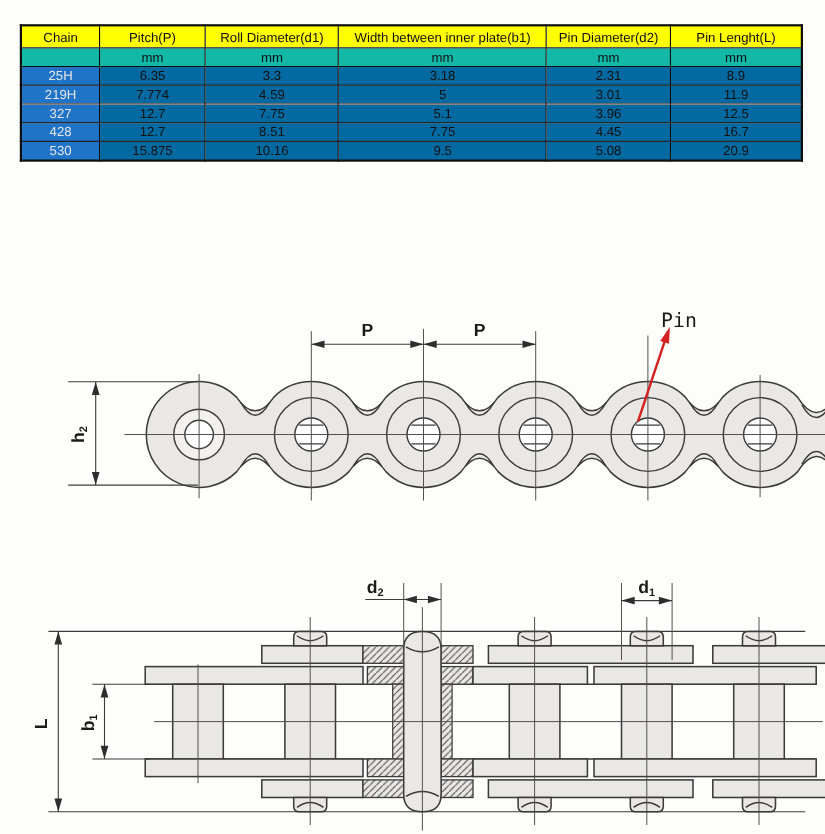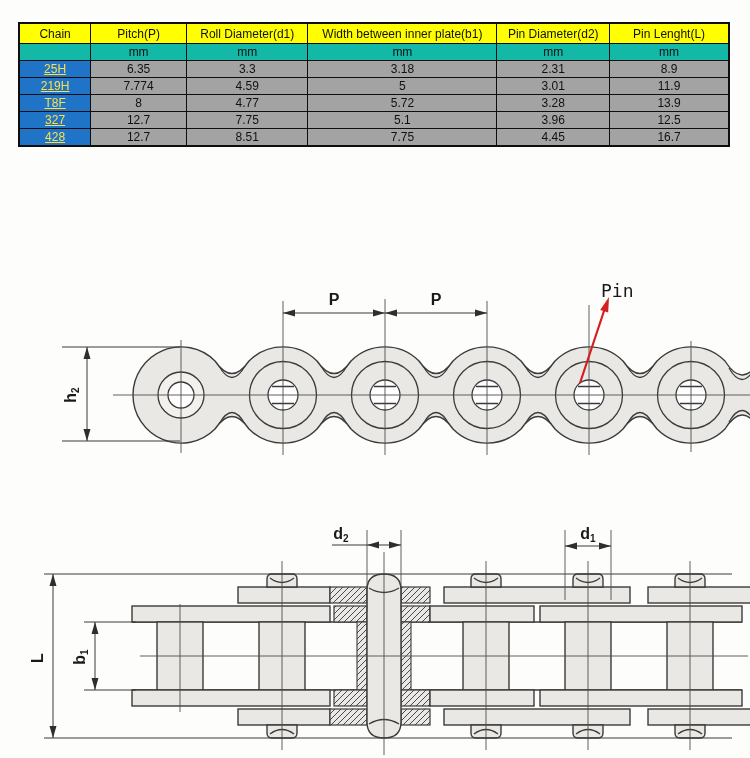--- a/index.html
+++ b/index.html
@@ -6,22 +6,22 @@
   .page{position:relative;width:750px;height:758px;background:#fdfdfc;overflow:hidden;
         font-family:"Liberation Sans",sans-serif;}
   
   table.spec{position:absolute;left:18px;top:22px;width:712px;border-collapse:collapse;
              table-layout:fixed;font-size:12px;color:#111;}
   table.spec td,table.spec th{border:1.6px solid #0e0e0e;text-align:center;padding:0;
              font-weight:normal;overflow:hidden;white-space:nowrap;}
   table.spec{border:2.2px solid #0e0e0e;}
   table.spec tr.hdr-row th{background:#ffff00;height:19px;}
   table.spec tr.unit-row td{background:#14b8a6;height:16px;}
-  table.spec tr.data-row td{height:16px;background:#a3a3a3;}
-  table.spec tr.data-row td.chain{background:#1f74c8;color:#fde047;text-decoration:underline;}
+  table.spec tr.data-row td{height:16px;background:#0369a1;}
+  table.spec tr.data-row td.chain{background:#1f74c8;color:#e5e5e5;}
   
   svg.drawing{position:absolute;left:0;top:0;}
   .geo{fill:#e9e8e4;stroke:#3b3b3b;stroke-width:1.4;}
   .geoline{fill:none;stroke:#3b3b3b;stroke-width:1.3;}
   .thin{fill:none;stroke:#4f4f4f;stroke-width:0.9;}
   .dim{fill:none;stroke:#3b3b3b;stroke-width:1;}
   .arrow{fill:#2e2e2e;stroke:none;}
   .dimtext{font-family:"Liberation Sans",sans-serif;font-weight:bold;font-size:16px;fill:#1a1a1a;}
   .dimtext .sub{font-size:10px;}
   .pintext{font-family:"DejaVu Sans Mono","Liberation Mono",monospace;font-size:18px;fill:#1a1a1a;}
@@ -71,42 +71,42 @@
         </tr>
         <tr class="data-row">
           <td class="chain">219H</td>
           <td class="val">7.774</td>
           <td class="val">4.59</td>
           <td class="val">5</td>
           <td class="val">3.01</td>
           <td class="val">11.9</td>
         </tr>
         <tr class="data-row">
-          <td class="chain">T8F</td>
-          <td class="val">8</td>
-          <td class="val">4.77</td>
-          <td class="val">5.72</td>
-          <td class="val">3.28</td>
-          <td class="val">13.9</td>
-        </tr>
-        <tr class="data-row">
           <td class="chain">327</td>
           <td class="val">12.7</td>
           <td class="val">7.75</td>
           <td class="val">5.1</td>
           <td class="val">3.96</td>
           <td class="val">12.5</td>
         </tr>
         <tr class="data-row">
           <td class="chain">428</td>
           <td class="val">12.7</td>
           <td class="val">8.51</td>
           <td class="val">7.75</td>
           <td class="val">4.45</td>
           <td class="val">16.7</td>
+        </tr>
+        <tr class="data-row">
+          <td class="chain">530</td>
+          <td class="val">15.875</td>
+          <td class="val">10.16</td>
+          <td class="val">9.5</td>
+          <td class="val">5.08</td>
+          <td class="val">20.9</td>
         </tr>
       </tbody>
   </table>
 
   <svg class="drawing" width="750" height="758" viewBox="0 0 750 758">
     <defs>
       <pattern id="hatch" patternUnits="userSpaceOnUse" width="6" height="6">
         <rect width="6" height="6" fill="#e9e8e4"></rect>
         <path d="M-1,7 L7,-1" stroke="#4a4a4a" stroke-width="1"></path>
       </pattern>

